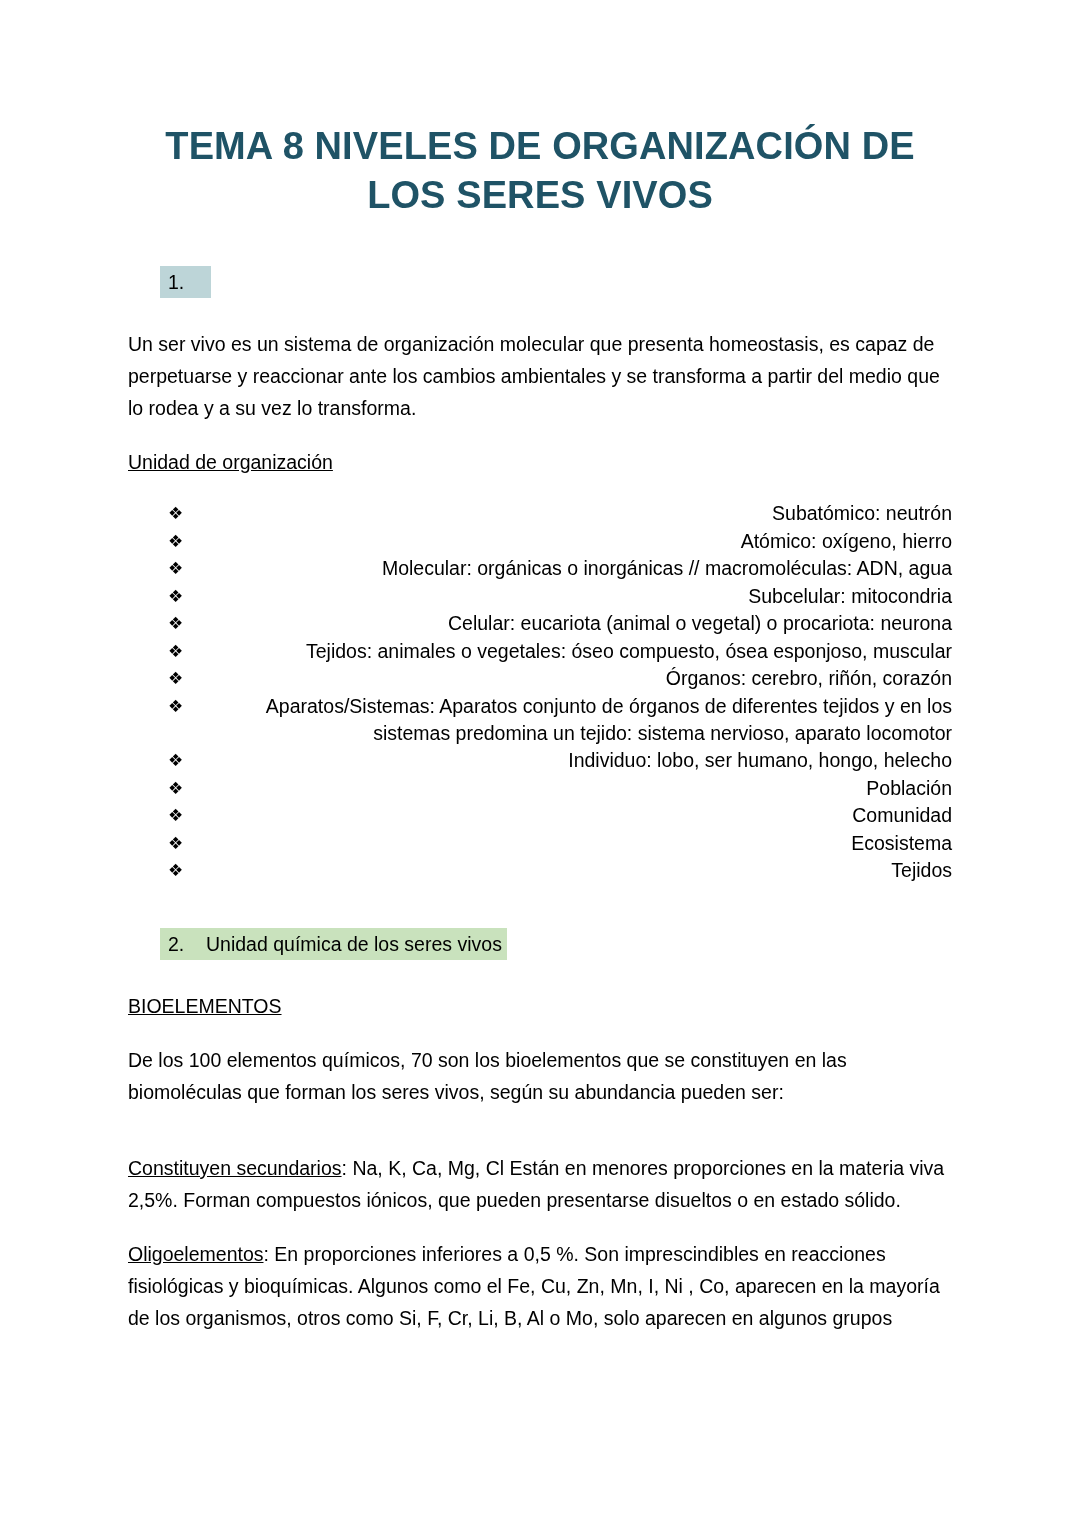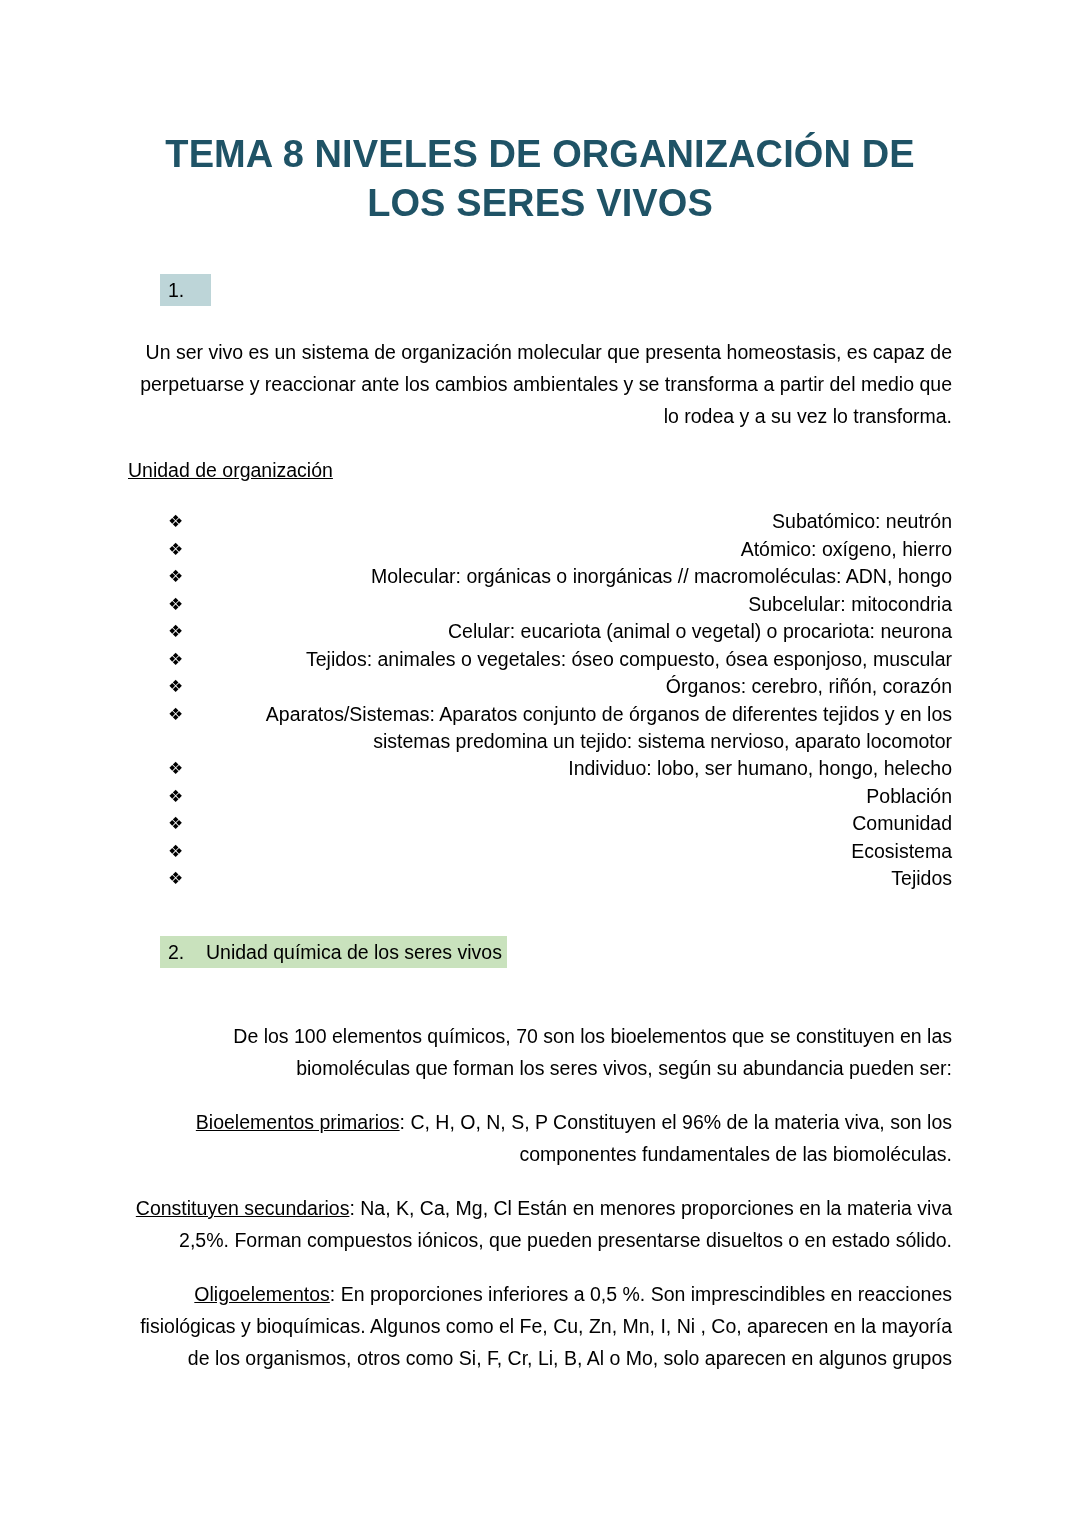--- a/index.html
+++ b/index.html
@@ -17,21 +17,21 @@
   }
   .page {
     position: relative;
     width: 1080px;
     height: 1525px;
     background: #ffffff;
     box-sizing: border-box;
     padding: 0 128px;
   }
   .doc-title {
-    margin: 8px;
+    margin: 0;
     padding-top: 122px;
     font-size: 38px;
     line-height: 49px;
     font-weight: bold;
     text-align: center;
     color: #1f5366;
     letter-spacing: 0.1px;
   }
   .section-heading {
     display: flex;
@@ -53,21 +53,21 @@
     margin-top: 46px;
   }
   .section-2 {
     background: #c9e2bd;
     margin-top: 44px;
   }
   p.body-text {
     margin: 0;
     font-size: 19.5px;
     line-height: 32px;
-    text-align: right;
+    text-align: left;
   }
   .gap-lg { height: 30px; }
   .gap-md { height: 22px; }
   .underline { text-decoration: underline; }
   ul.levels {
     list-style: none;
     margin: 0;
     padding: 0;
   }
   ul.levels li {
@@ -119,21 +119,21 @@
     <li>
       <span class="bullet">❖</span>
       <span class="txt">Subatómico: neutrón</span>
     </li>
     <li>
       <span class="bullet">❖</span>
       <span class="txt">Atómico: oxígeno, hierro</span>
     </li>
     <li>
       <span class="bullet">❖</span>
-      <span class="txt">Molecular: orgánicas o inorgánicas //  macromoléculas: ADN, hongo</span>
+      <span class="txt">Molecular: orgánicas o inorgánicas //  macromoléculas: ADN, agua</span>
     </li>
     <li>
       <span class="bullet">❖</span>
       <span class="txt">Subcelular: mitocondria</span>
     </li>
     <li>
       <span class="bullet">❖</span>
       <span class="txt">Celular: eucariota (animal o vegetal) o procariota: neurona</span>
     </li>
     <li>
@@ -170,30 +170,28 @@
     </li>
   </ul>
 
   <div class="section-heading section-2">
     <span class="num">2.</span>
     <span>Unidad química de los seres vivos</span>
   </div>
 
   <div class="gap-lg"></div>
 
+  <p class="subhead underline">BIOELEMENTOS</p>
 
   <div class="gap-md"></div>
 
   <p class="body-text">De los 100 elementos químicos, 70 son los bioelementos que se constituyen en las biomoléculas que forman los seres vivos, según su abundancia pueden ser:</p>
 
   <div class="gap-md"></div>
 
-  <p class="body-text">
-    <span class="underline">Bioelementos primarios</span><span>: C, H, O, N, S, P Constituyen el 96% de la materia viva, son los componentes fundamentales de las biomoléculas.</span>
-  </p>
 
   <div class="gap-md"></div>
 
   <p class="body-text">
     <span class="underline">Constituyen secundarios</span><span>: Na, K, Ca, Mg, Cl Están en menores proporciones en la materia viva 2,5%. Forman compuestos iónicos, que pueden presentarse disueltos o en estado sólido.</span>
   </p>
 
   <div class="gap-md"></div>
 
   <p class="body-text">

